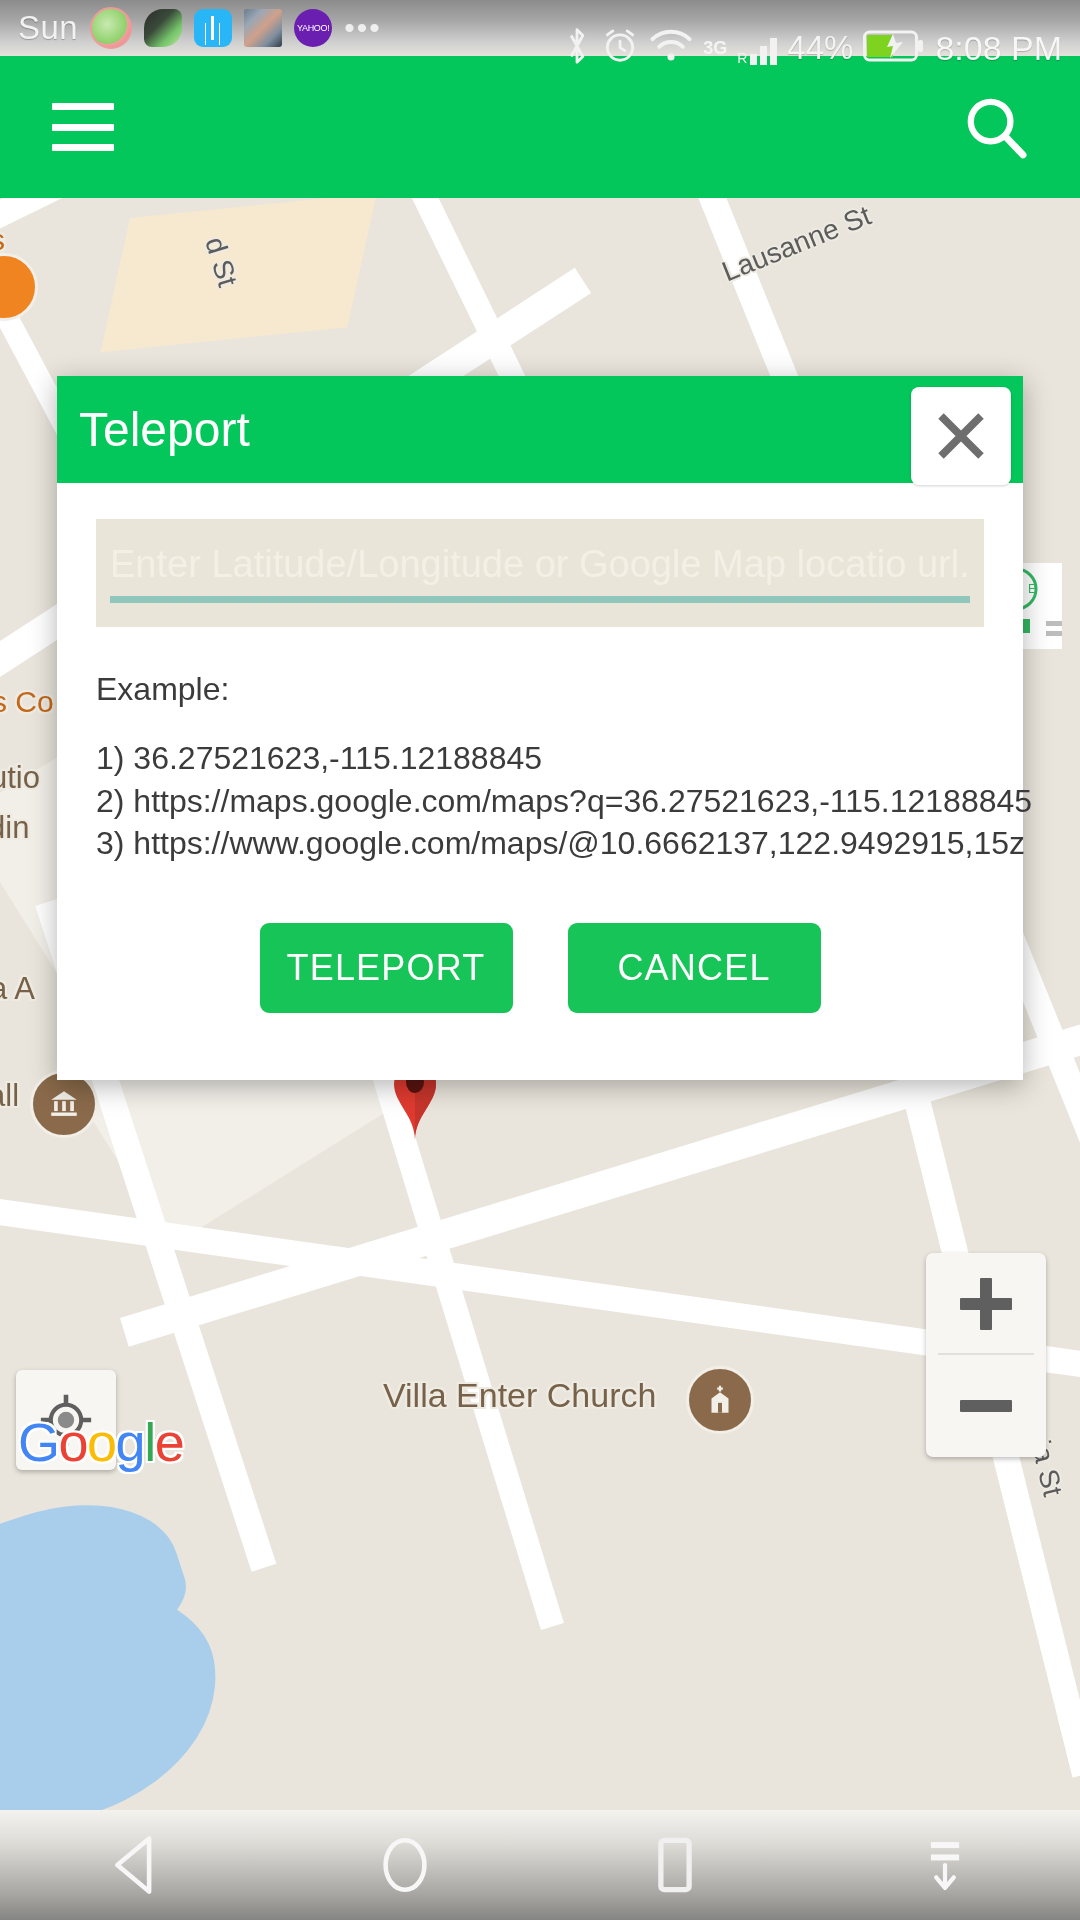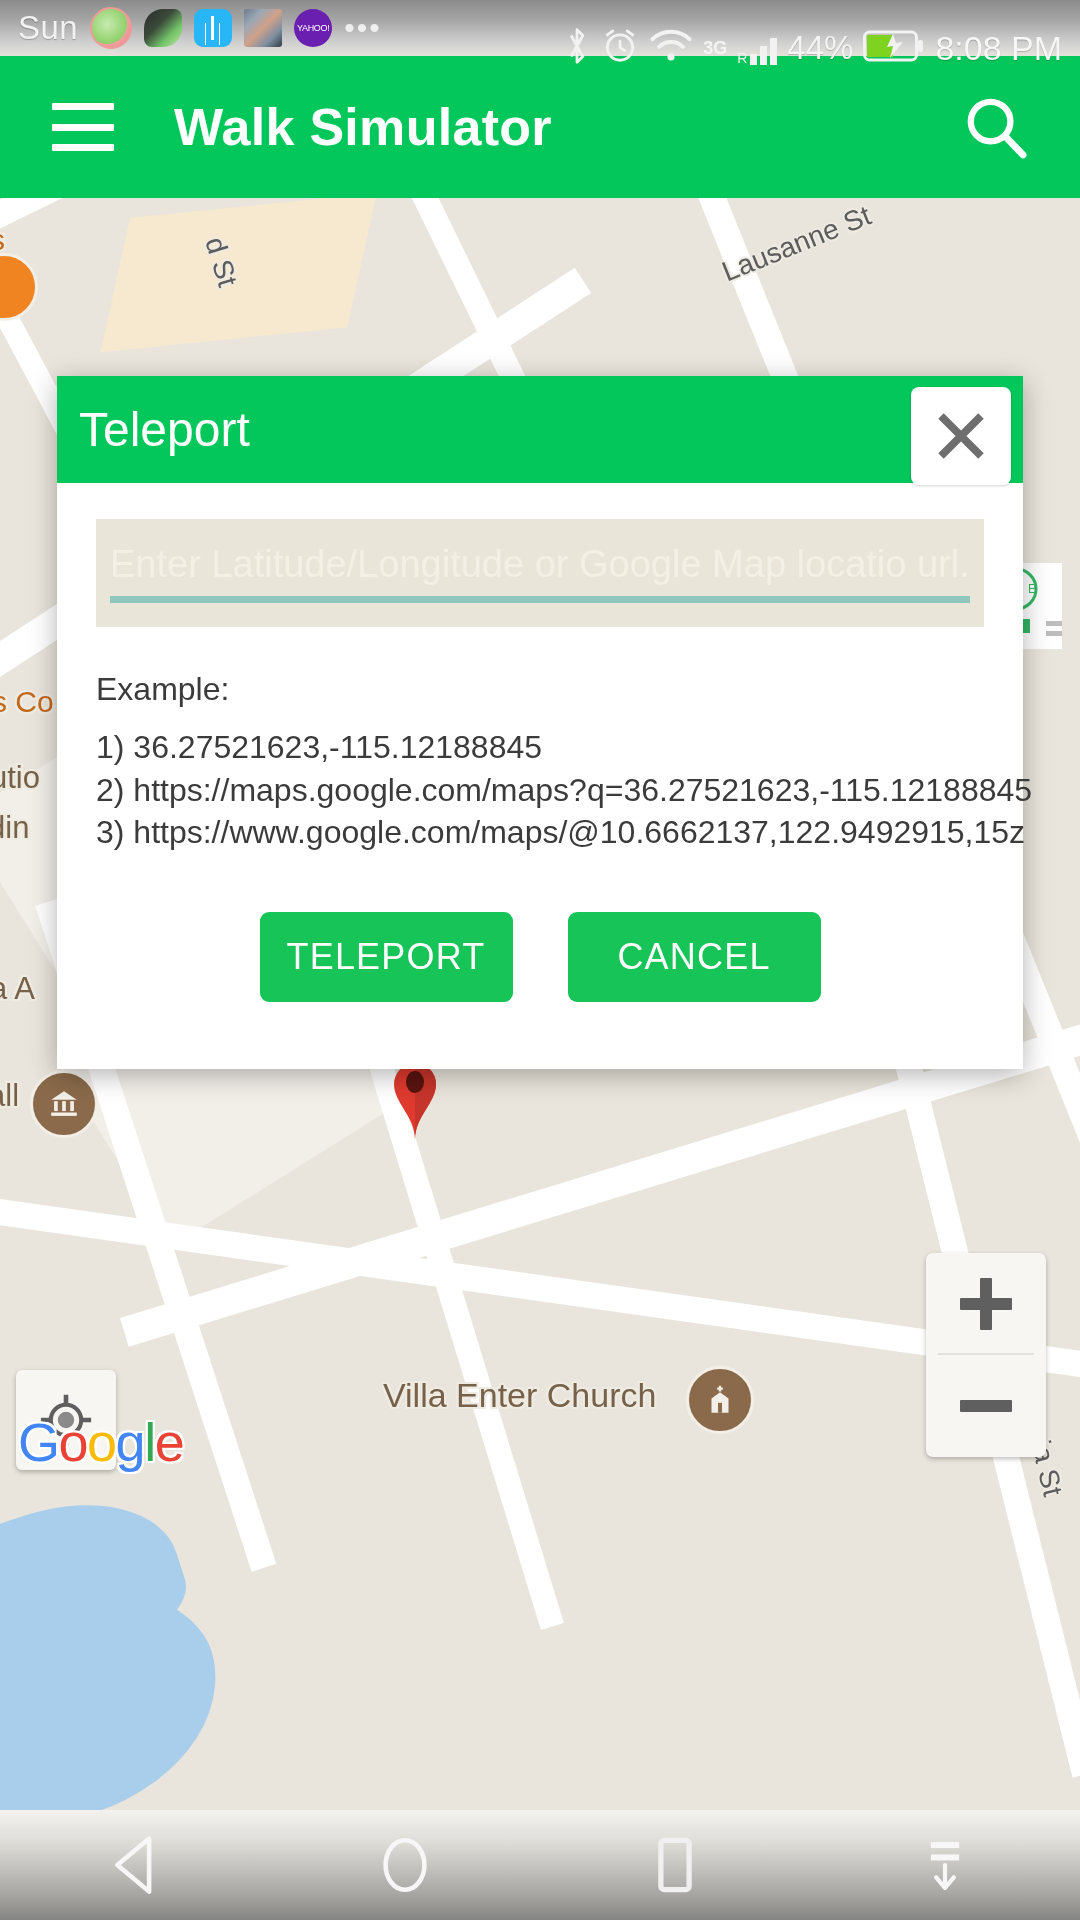--- a/index.html
+++ b/index.html
@@ -188,21 +188,21 @@
     font-family: "Liberation Sans", sans-serif;
     font-size: 38px; color: #3b3b3b;
     border-bottom: 7px solid #8fc7bd;
     padding: 0 0 10px 0;
     width: calc(100% - 28px);
     box-sizing: border-box;
   }
   #teleport-input::placeholder { color: #f3f0e6; opacity: 1; }
   #example-block { margin: 44px 0 0 27px; color: #3b3b3b; }
   #example-label { font-size: 32px; }
-  #example-list { margin-top: 18px; }
+  #example-list { margin-top: 29px; }
   #example-list div { font-size: 32px; line-height: 1.33; white-space: nowrap; }
   #dialog-actions {
     display: flex; justify-content: center; gap: 55px;
     padding: 58px 0 55px 0;
   }
   .dlg-btn {
     background: #16C457; color: #fff; border: none;
     border-radius: 9px; cursor: pointer;
     font-family: "Liberation Sans", sans-serif;
     font-size: 36px; letter-spacing: 1.2px;
@@ -273,21 +273,20 @@
       <span class="sb-clock">8:08 PM</span>
     </div>
   </div>
 
   <div id="app-bar">
     <div id="hamburger-btn">
       <i></i>
         <i></i>
         <i></i>
     </div>
-    <div id="app-title">Walk Simulator</div>
     <div id="search-btn">
       <svg width="72" height="72" viewBox="0 0 24 24">
         <circle cx="10.2" cy="10.2" r="6.6" fill="none" stroke="#fff" stroke-width="2.1"></circle>
         <path d="M15.2 15.2 L21 21.3" stroke="#fff" stroke-width="2.3" stroke-linecap="round"></path>
       </svg>
     </div>
   </div>
 
   <div id="map">
 

